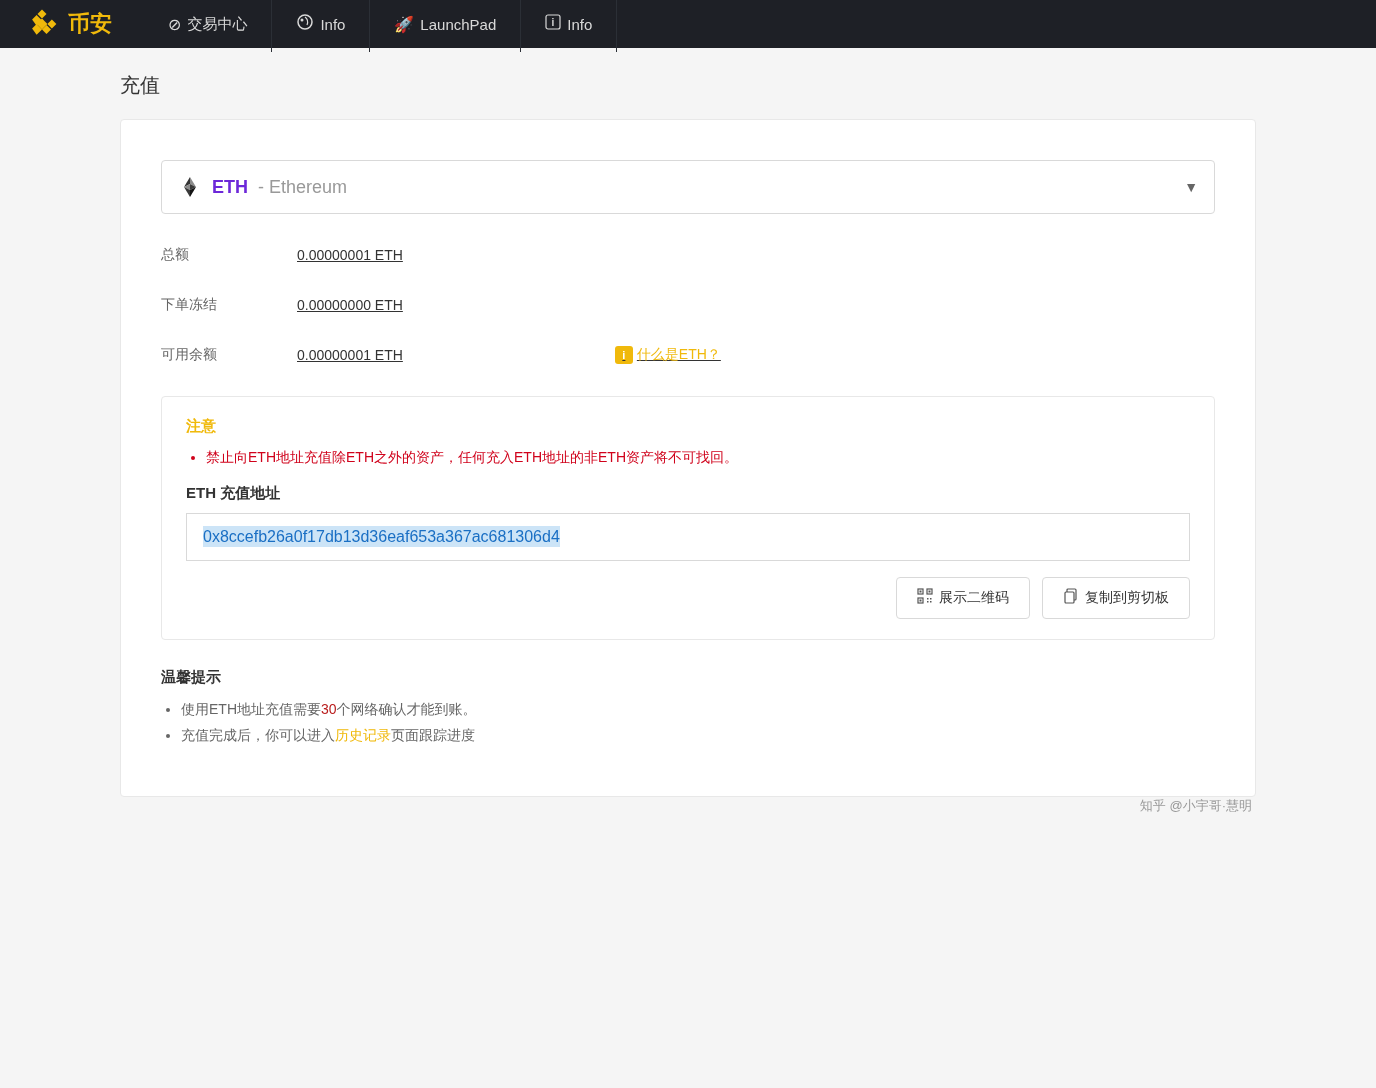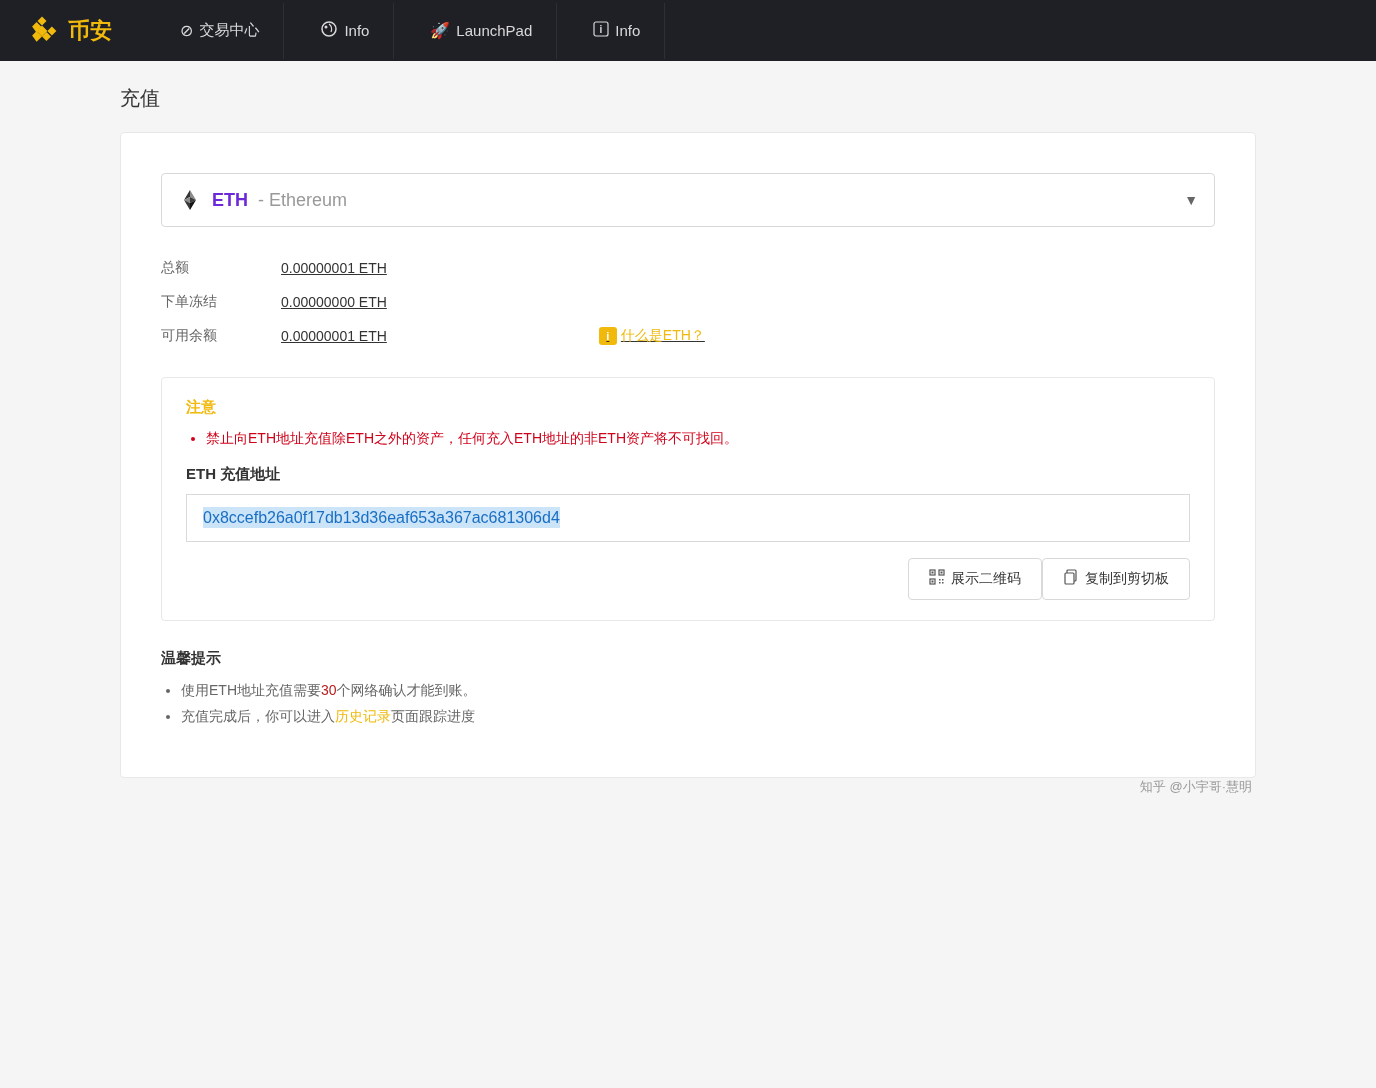--- a/index.html
+++ b/index.html
@@ -8,23 +8,23 @@
       background: #f5f5f5;
       color: #333;
       font-size: 14px;
     }
 
     
     .navbar {
       background: #1e2026;
       display: flex;
       align-items: center;
-      height: 61px;
+      height: 48px;
       padding: 0 24px;
-      gap: 12px;
+      gap: 0;
     }
     .navbar-brand {
       display: flex;
       align-items: center;
       gap: 8px;
       margin-right: 32px;
     }
     .binance-logo {
       width: 36px;
       height: 36px;
@@ -107,21 +107,21 @@
     .chevron-down {
       color: #666;
       font-size: 14px;
     }
 
     
     .balance-table {
       margin-bottom: 24px;
       display: grid;
       grid-template-columns: 120px 1fr;
-      gap: 0;
+      gap: 16px;
     }
     .balance-label {
       color: #666;
       padding: 8px 0;
       font-size: 14px;
     }
     .balance-value {
       padding: 8px 0;
       font-size: 14px;
       color: #333;
@@ -192,20 +192,21 @@
     .address-text {
       font-size: 16px;
       color: #1a6fc4;
       font-weight: 500;
       word-break: break-all;
       background: #cce4f7;
       padding: 2px 0;
     }
     .address-buttons {
       display: flex;
+      gap: 12px;
       justify-content: flex-end;
     }
     .btn-action {
       display: flex;
       align-items: center;
       gap: 6px;
       padding: 10px 20px;
       border: 1px solid #d9d9d9;
       border-radius: 4px;
       background: #fff;

